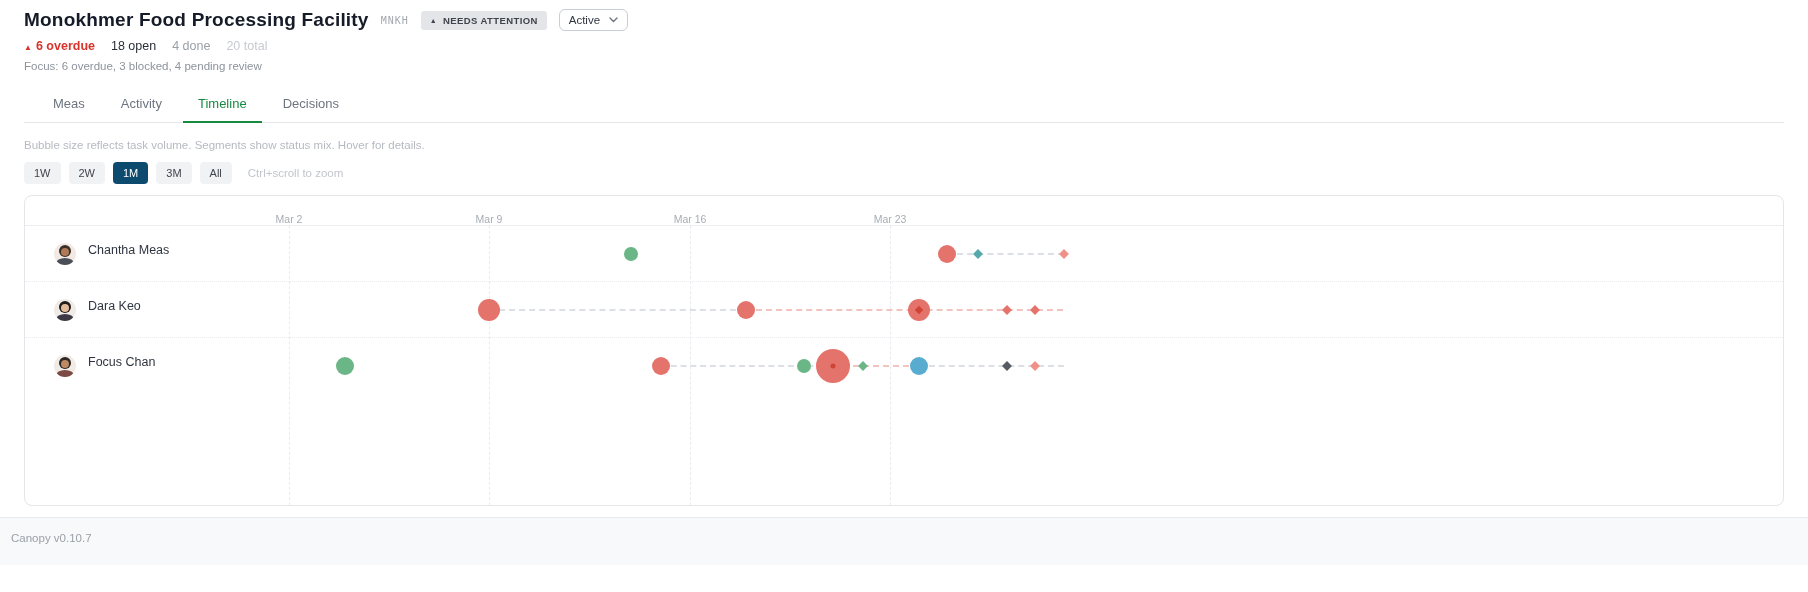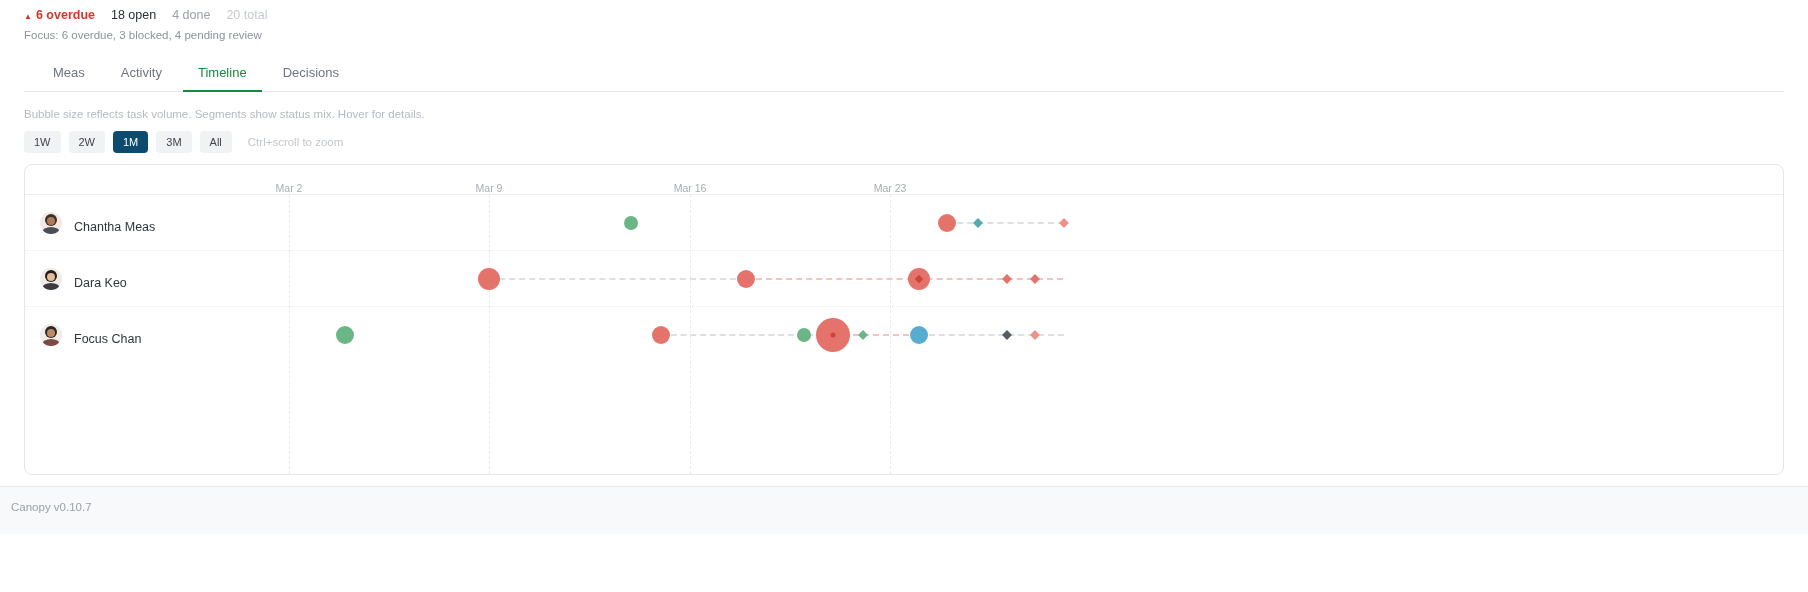--- a/index.html
+++ b/index.html
@@ -40,22 +40,22 @@
   .ldot { width:7px; height:7px; border-radius:50%; }
 
   .card { margin-top:11px; border:1px solid #e4e6ea; border-radius:8px; height:311px;
     position:relative; background:#fff; overflow:hidden; }
   .axis { height:30px; border-bottom:1px solid #ecedf1; position:relative; }
   .axis-label { position:absolute; top:17px; transform:translateX(-50%); font-size:10.5px; color:#a8adb5; white-space:nowrap; }
   .gridline { position:absolute; top:30px; bottom:0; width:0; border-left:1px dashed #e9ebef; z-index:0; }
   .rows { position:relative; z-index:1; }
   .chart-row { height:56px; position:relative; border-bottom:1px dotted #e9ebef; }
   .chart-row:last-child { border-bottom:none; }
-  .row-label { position:absolute; left:15px; top:50%; transform:translateY(-50%);
-    display:flex; align-items:flex-end; gap:12px; z-index:3; }
+  .row-label { position:absolute; left:29px; top:50%; transform:translateY(-50%);
+    display:flex; align-items:flex-start; gap:12px; z-index:3; }
   .avatar { width:22px; height:22px; border-radius:50%; position:relative; overflow:hidden; }
   .avatar .hair { position:absolute; top:2px; left:5px; width:12px; height:12px; border-radius:50%; }
   .avatar .face { position:absolute; top:5px; left:7px; width:8px; height:8px; border-radius:50%; }
   .avatar .shirt { position:absolute; bottom:-4px; left:2px; width:18px; height:11px; border-radius:50% 50% 0 0; }
   .name { font-size:12.5px; color:#2f3540; white-space:nowrap; }
 
   .seg { position:absolute; top:27px; height:0; z-index:1; }
   .bubble { position:absolute; top:28px; border-radius:50%; transform:translate(-50%,-50%);
     display:flex; align-items:center; justify-content:center; z-index:2; cursor:pointer; }
   .bubble span { font-size:9px; font-weight:bold; color:#f2f3f5; }
@@ -63,20 +63,34 @@
   .cdot { position:absolute; top:28px; border-radius:50%; transform:translate(-50%,-50%); z-index:3; }
 
   .footer { margin-top:11px; border-top:1px solid #e8eaee; background:#f8f9fb; height:48px;
     padding:14px 0 0 11px; font-size:11.5px; color:#9aa0a8; }
 </style>
 </head>
 <body>
 
 <div class="page">
 
+  <div class="header-row">
+    <div class="title">Monokhmer Food Processing Facility</div>
+    <div class="code">MNKH</div>
+    <div class="badge">
+      <span class="tri">▲</span>
+      <span>NEEDS ATTENTION</span>
+    </div>
+    <div class="select">
+      <span>Active</span>
+      <svg width="9" height="6" viewBox="0 0 9 6">
+          <path d="M1 1l3.5 3.5L8 1" stroke="#6e7580" stroke-width="1.4" fill="none" stroke-linecap="round"></path>
+        </svg>
+    </div>
+  </div>
 
   <div class="stats">
     <span class="stat-overdue"><span class="tri">▲</span><span>6 overdue</span></span>
     <span class="stat-open">18 open</span>
     <span class="stat-done">4 done</span>
     <span class="stat-total">20 total</span>
   </div>
 
   <div class="focus">Focus: 6 overdue, 3 blocked, 4 pending review</div>
 

